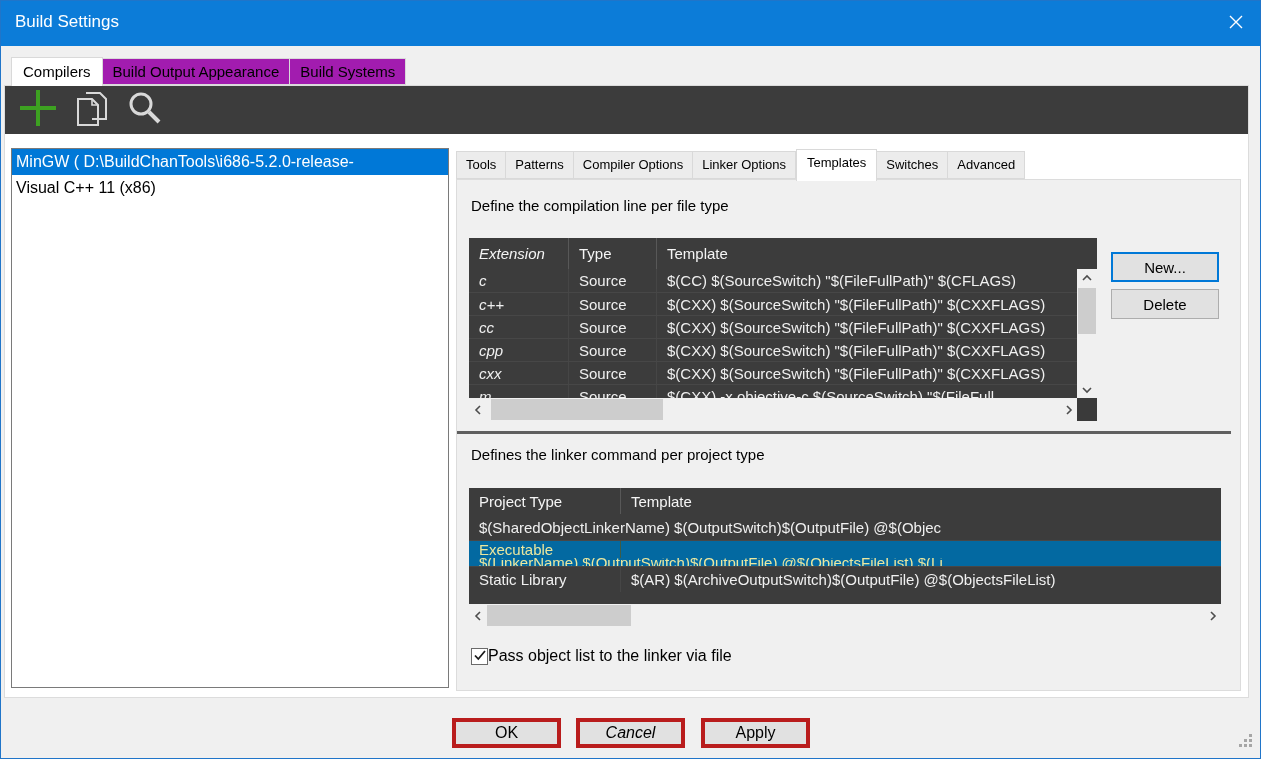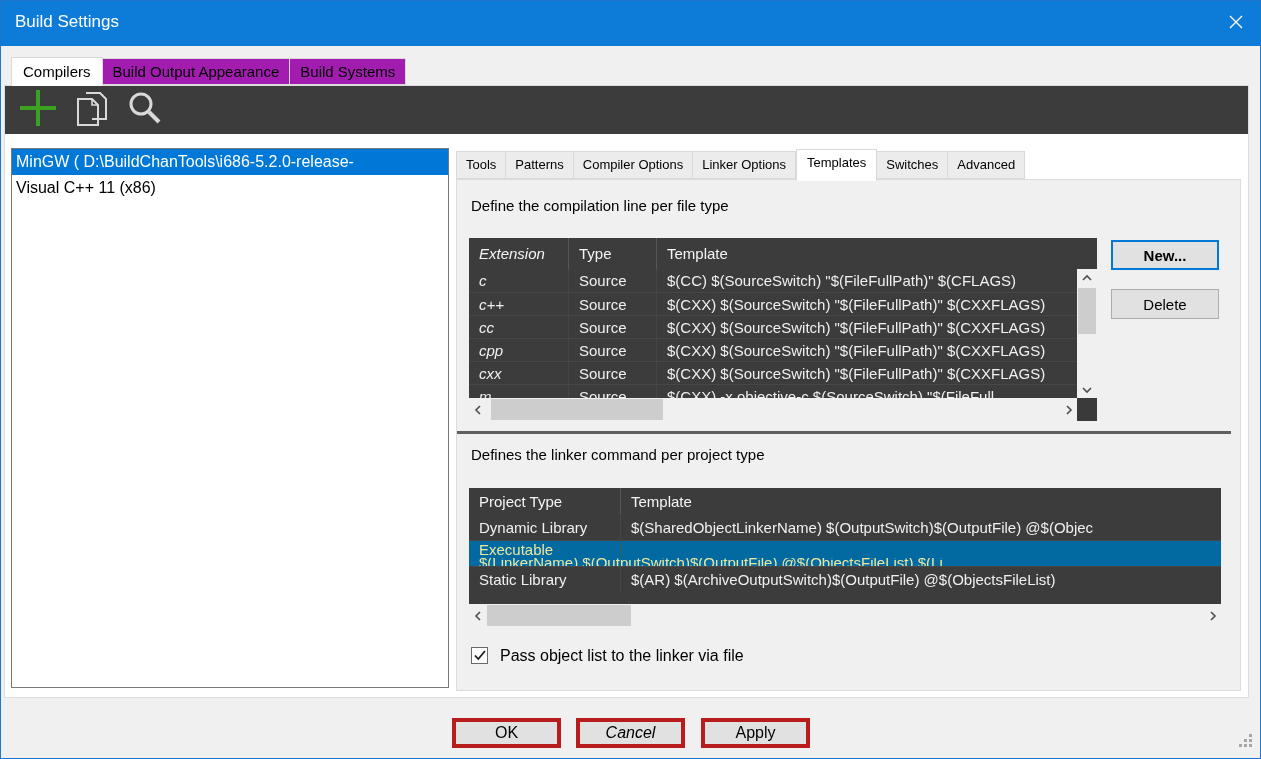--- a/index.html
+++ b/index.html
@@ -89,27 +89,27 @@
   .hscroll .sbtn { top:0; height:23px; width:17px; }
   .hscroll .left { left:0; } .hscroll .right { right:0; }
   .hthumb { position:absolute; top:1px; bottom:1px; background:#cdcdcd; }
   .ctable .hthumb { left:22px; width:172px; }
   .ltable .hthumb { left:18px; width:144px; }
   .sb-corner { position:absolute; right:0; bottom:0; width:20px; height:23px; background:#3a3a3a; }
 
   
   .sidebtn { position:absolute; left:1110px; width:108px; height:30px; background:#e1e1e1;
              display:flex; align-items:center; justify-content:center; font-size:15px; color:#000; }
-  .btn-new { top:239px; border:2px solid #0078d7;font-weight:bold; }
+  .btn-new { top:251px; border:2px solid #0078d7; }
   .btn-delete { top:288px; border:1px solid #adadad; }
 
   .separator { position:absolute; left:456px; top:430px; width:774px; height:3px; background:#5f5f5f; }
 
   
-  .checkrow { position:absolute; left:470px; top:646px; display:flex; gap:12px; }
+  .checkrow { position:absolute; left:470px; top:646px; display:flex; align-items:center; gap:0; }
   .checkbox { width:17px; height:17px; background:#ffffff; border:1px solid #6a6a6a;
               display:flex; align-items:center; justify-content:center; }
   .checklabel { font-size:16px; color:#000; }
 
   
   .btn { position:absolute; top:717px; width:109px; height:30px; background:#e1e1e1;
          border:4px solid #b91c1c; display:flex; align-items:center; justify-content:center;
          font-size:16px; color:#000; }
   .btn-ok { left:451px; } .btn-cancel { left:575px;font-style:italic; } .btn-apply { left:700px; }
 
@@ -259,21 +259,20 @@
 
   <div class="section-heading heading-linker">Defines the linker command per project type</div>
 
   <div class="darktable ltable">
     <div class="thead">
       <div class="th col-ptype">Project Type</div>
       <div class="th col-ltpl">Template</div>
     </div>
     <div class="tbody">
       <div class="trow" style="border-top:none">
-        <div class="td col-ptype">Dynamic Library</div>
         <div class="td col-ltpl">$(SharedObjectLinkerName) $(OutputSwitch)$(OutputFile) @$(Objec</div>
       </div>
       <div class="trow selected">
         <div class="td col-ptype">Executable</div>
         <div class="td col-ltpl">$(LinkerName) $(OutputSwitch)$(OutputFile) @$(ObjectsFileList) $(Li</div>
       </div>
       <div class="trow">
         <div class="td col-ptype">Static Library</div>
         <div class="td col-ltpl">$(AR) $(ArchiveOutputSwitch)$(OutputFile) @$(ObjectsFileList)</div>
       </div>

